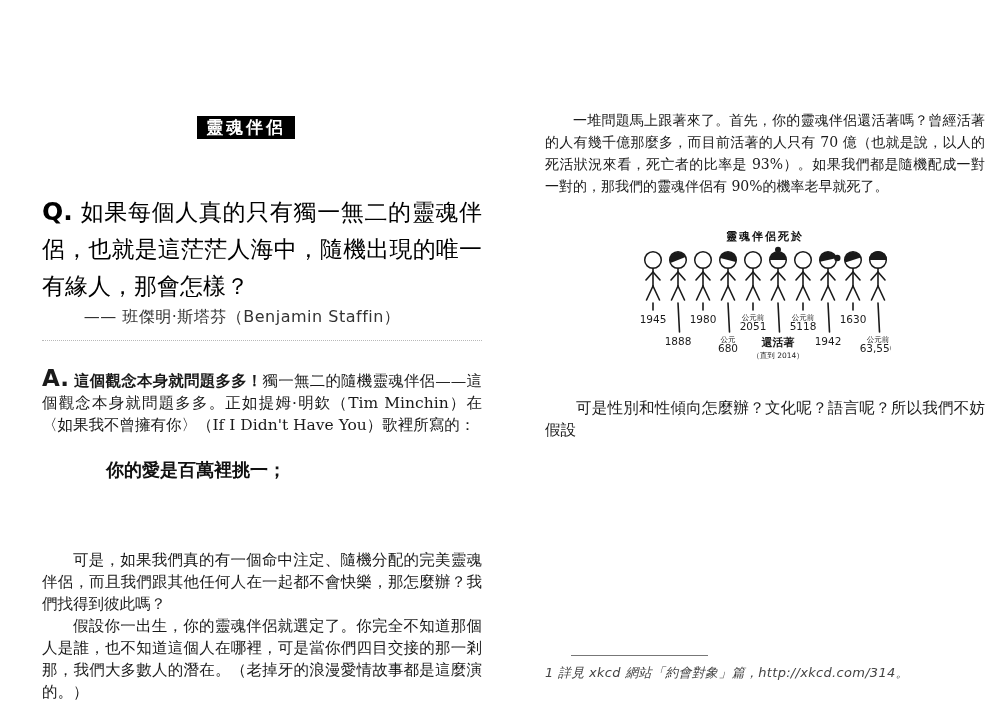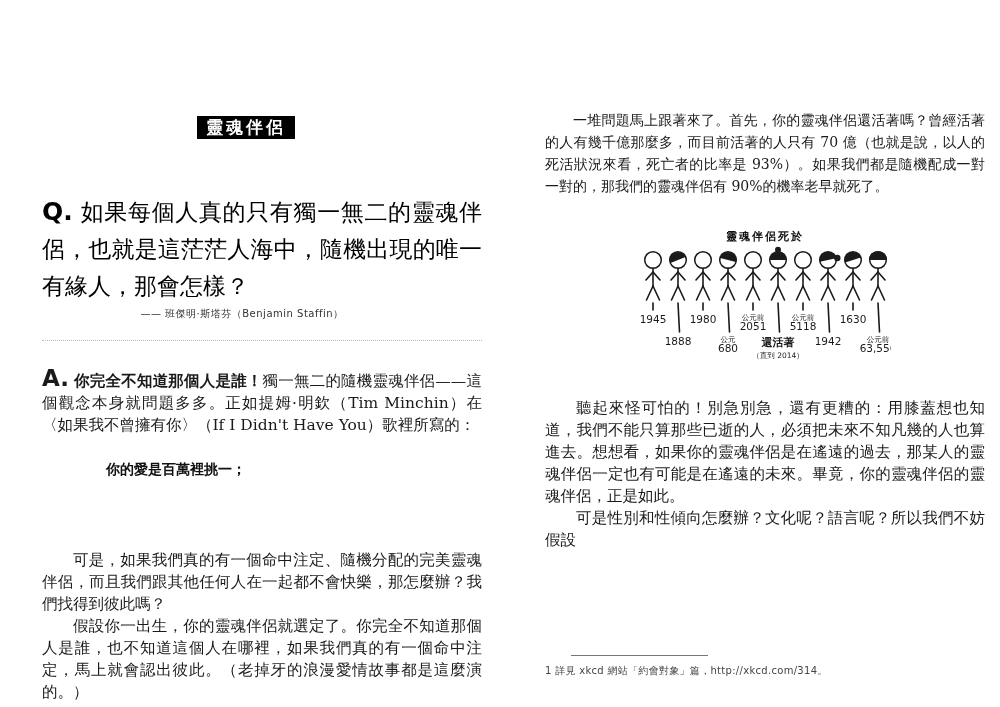--- a/index.html
+++ b/index.html
@@ -23,39 +23,39 @@
     left: 42px; top: 150px; width: 440px;
     font-family: "DejaVu Sans", "Liberation Sans", sans-serif;
     font-size: 23px; line-height: 37px; color: #000;
     text-align: justify;
   }
   .q-label { font-weight: bold; font-size: 25px; }
   .attribution {
     left: 42px; top: 264px; width: 400px;
     text-align: center;
     font-family: "DejaVu Sans", "Liberation Sans", sans-serif;
-    font-size: 10px; color: #333; letter-spacing: 0.5px;
+    font-size: 16px; color: #333; letter-spacing: 0.5px;
   }
   .dotted-divider {
     left: 42px; top: 297px; width: 440px; height: 0;
     border-top: 1px dotted #b9b9b9;
   }
   .a-block {
     left: 42px; top: 324px; width: 440px;
     font-size: 15.5px; line-height: 22px; text-align: justify;
   }
   .a-label {
     font-family: "DejaVu Sans", "Liberation Sans", sans-serif;
     font-weight: bold; font-size: 23px; line-height: 22px;
   }
   .a-bold { font-weight: bold; }
   .poem {
     left: 106px; top: 416px; width: 376px;
     font-family: "DejaVu Sans", "Liberation Sans", sans-serif;
-    font-weight: bold; font-size: 14px; line-height: 21.5px; color: #111;
+    font-weight: bold; font-size: 18px; line-height: 21.5px; color: #111;
   }
   .body-paragraphs { left: 42px; top: 506px; width: 440px; }
   .body-paragraphs p, .rbody p {
     font-size: 15.5px; line-height: 22px; text-align: justify;
     text-indent: 2em; color: #1a1a1a;
   }
   .page-footer {
     font-family: "DejaVu Sans", "Liberation Sans", sans-serif;
     font-size: 11px; color: #3a3a3a; letter-spacing: 1px; top: 672px;
   }
@@ -74,47 +74,47 @@
   .chart-svg { margin-top: 2px; }
   .rbody { left: 545px; top: 354px; width: 440px; }
   sup.fn-marker { font-size: 10px; line-height: 0; vertical-align: super; }
   .footnote-divider {
     left: 571px; top: 612px; width: 137px; height: 0;
     border-top: 1px solid #777;
   }
   .footnote {
     left: 545px; top: 621px; width: 440px;
     font-family: "DejaVu Sans", "Liberation Sans", sans-serif;
-    font-size: 10px; color: #444; letter-spacing: 0.3px;
+    font-size: 13px; color: #444; letter-spacing: 0.3px; font-style: italic;
   }
 </style>
 </head>
 <body>
 
 <div class="abs chapter-badge">靈魂伴侶</div>
 
 <div class="abs q-block">
   <span class="q-label">Q.</span><span> </span><span>如果每個人真的只有獨一無二的靈魂伴侶，也就是這茫茫人海中，隨機出現的唯一有緣人，那會怎樣？</span>
 </div>
 
 <div class="abs attribution">—— 班傑明·斯塔芬（Benjamin Staffin）</div>
 
 <div class="abs dotted-divider"></div>
 
 <div class="abs a-block">
-  <span class="a-label">A.</span><span> </span><span class="a-bold">你完全不知道那個人是誰！</span><span>獨一無二的隨機靈魂伴侶——這個觀念本身就問題多多。正如提姆·明欽（Tim Minchin）在〈如果我不曾擁有你〉（If I Didn't Have You）歌裡所寫的：</span>
+  <span class="a-label">A.</span><span> </span><span class="a-bold">這個觀念本身就問題多多！</span><span>獨一無二的隨機靈魂伴侶——這個觀念本身就問題多多。正如提姆·明欽（Tim Minchin）在〈如果我不曾擁有你〉（If I Didn't Have You）歌裡所寫的：</span>
 </div>
 
 <div class="abs poem">
   <div>你的愛是百萬裡挑一；</div>
 </div>
 
 <div class="abs body-paragraphs">
   <p>可是，如果我們真的有一個命中注定、隨機分配的完美靈魂伴侶，而且我們跟其他任何人在一起都不會快樂，那怎麼辦？我們找得到彼此嗎？</p>
-  <p>假設你一出生，你的靈魂伴侶就選定了。你完全不知道那個人是誰，也不知道這個人在哪裡，如果我們真的有一個命中注定，馬上就會認出彼此。（老掉牙的浪漫愛情故事都是這麼演的。）</p>
+  <p>假設你一出生，你的靈魂伴侶就選定了。你完全不知道那個人是誰，也不知道這個人在哪裡，可是當你們四目交接的那一剎那，我們大多數人的潛在。（老掉牙的浪漫愛情故事都是這麼演的。）</p>
 </div>
 
 <div class="abs page-footer footer-left">
   <span class="pgnum">040</span>&nbsp;&nbsp;<span>如果這樣，會怎樣？</span>
 </div>
 
 <div class="abs r-para-top">
   <p>一堆問題馬上跟著來了。首先，你的靈魂伴侶還活著嗎？曾經活著的人有幾千億那麼多，而目前活著的人只有 70 億（也就是說，以人的死活狀況來看，死亡者的比率是 93%）。如果我們都是隨機配成一對一對的，那我們的靈魂伴侶有 90%的機率老早就死了。</p>
 </div>
 
@@ -231,21 +231,20 @@
         <line stroke="#1a1a1a" stroke-width="1.6" stroke-linecap="round" fill="none" x1="239" y1="26" x2="232" y2="34"></line>
         <line stroke="#1a1a1a" stroke-width="1.6" stroke-linecap="round" fill="none" x1="239" y1="26" x2="246" y2="34"></line>
         <line stroke="#1a1a1a" stroke-width="1.6" stroke-linecap="round" fill="none" x1="239" y1="40" x2="232.5" y2="54"></line>
         <line stroke="#1a1a1a" stroke-width="1.6" stroke-linecap="round" fill="none" x1="239" y1="40" x2="245.5" y2="54"></line>
         <line stroke="#1a1a1a" stroke-width="1.6" stroke-linecap="round" fill="none" x1="239" y1="57" x2="240.5" y2="86"></line>
       </g>
     </svg>
 </div>
 
 <div class="abs rbody">
-  <p>聽起來怪可怕的！別急別急，還有更糟的：用膝蓋想也知道，我們不能只算那些已逝的人，必須把未來不知凡幾的人也算進去。想想看，如果你的靈魂伴侶是在遙遠的過去，那某人的靈魂伴侶一定也有可能是在遙遠的未來。畢竟，你的靈魂伴侶的靈魂伴侶，正是如此。</p>
   <p>可是性別和性傾向怎麼辦？文化呢？語言呢？所以我們不妨假設</p>
 </div>
 
 <div class="abs footnote-divider"></div>
 
 <div class="abs footnote">
   <span>1</span>&nbsp;<span>詳見 xkcd 網站「約會對象」篇，http://xkcd.com/314。</span>
 </div>
 
 <div class="abs page-footer footer-right">

